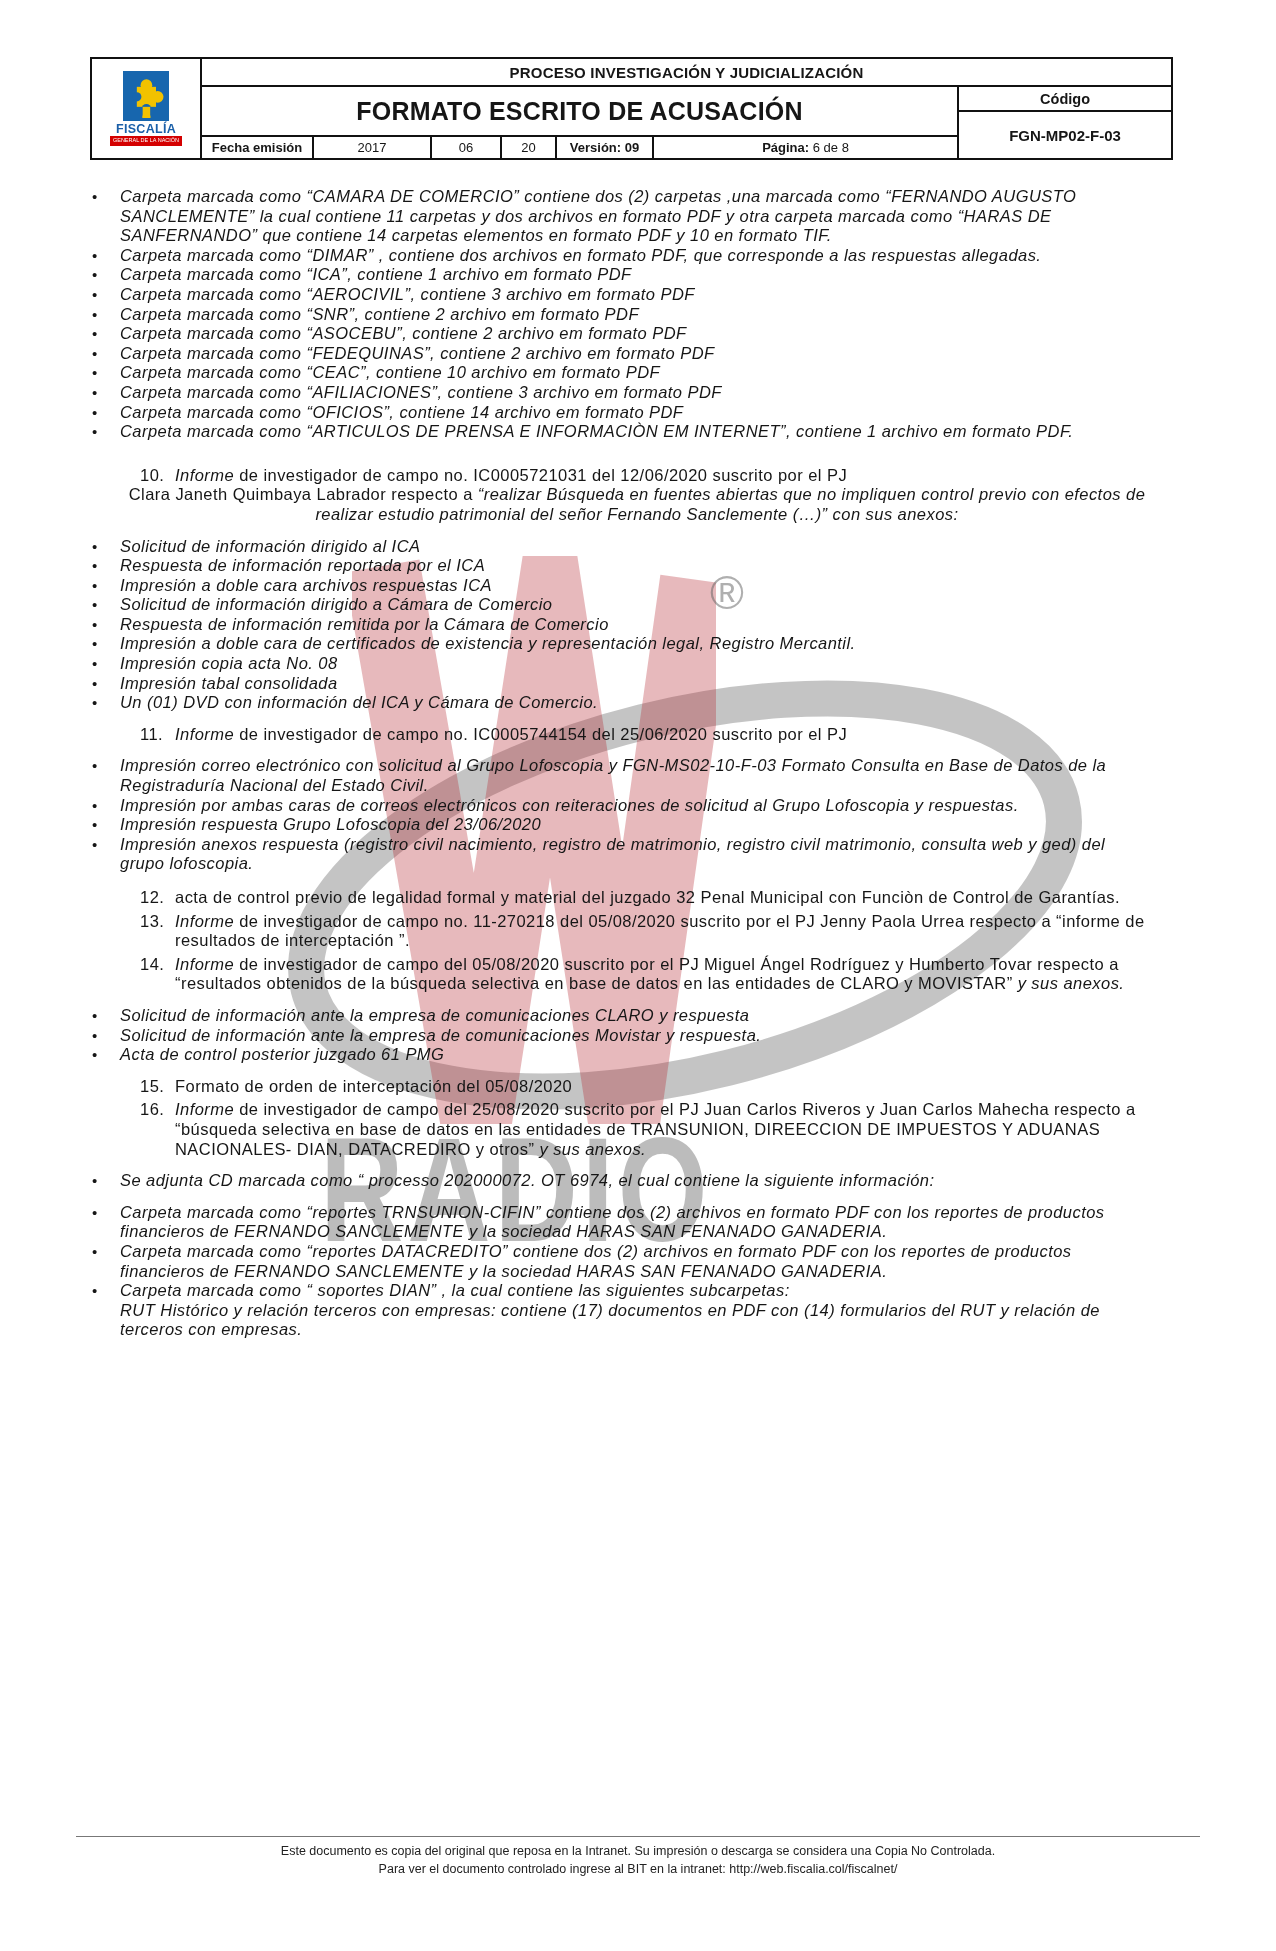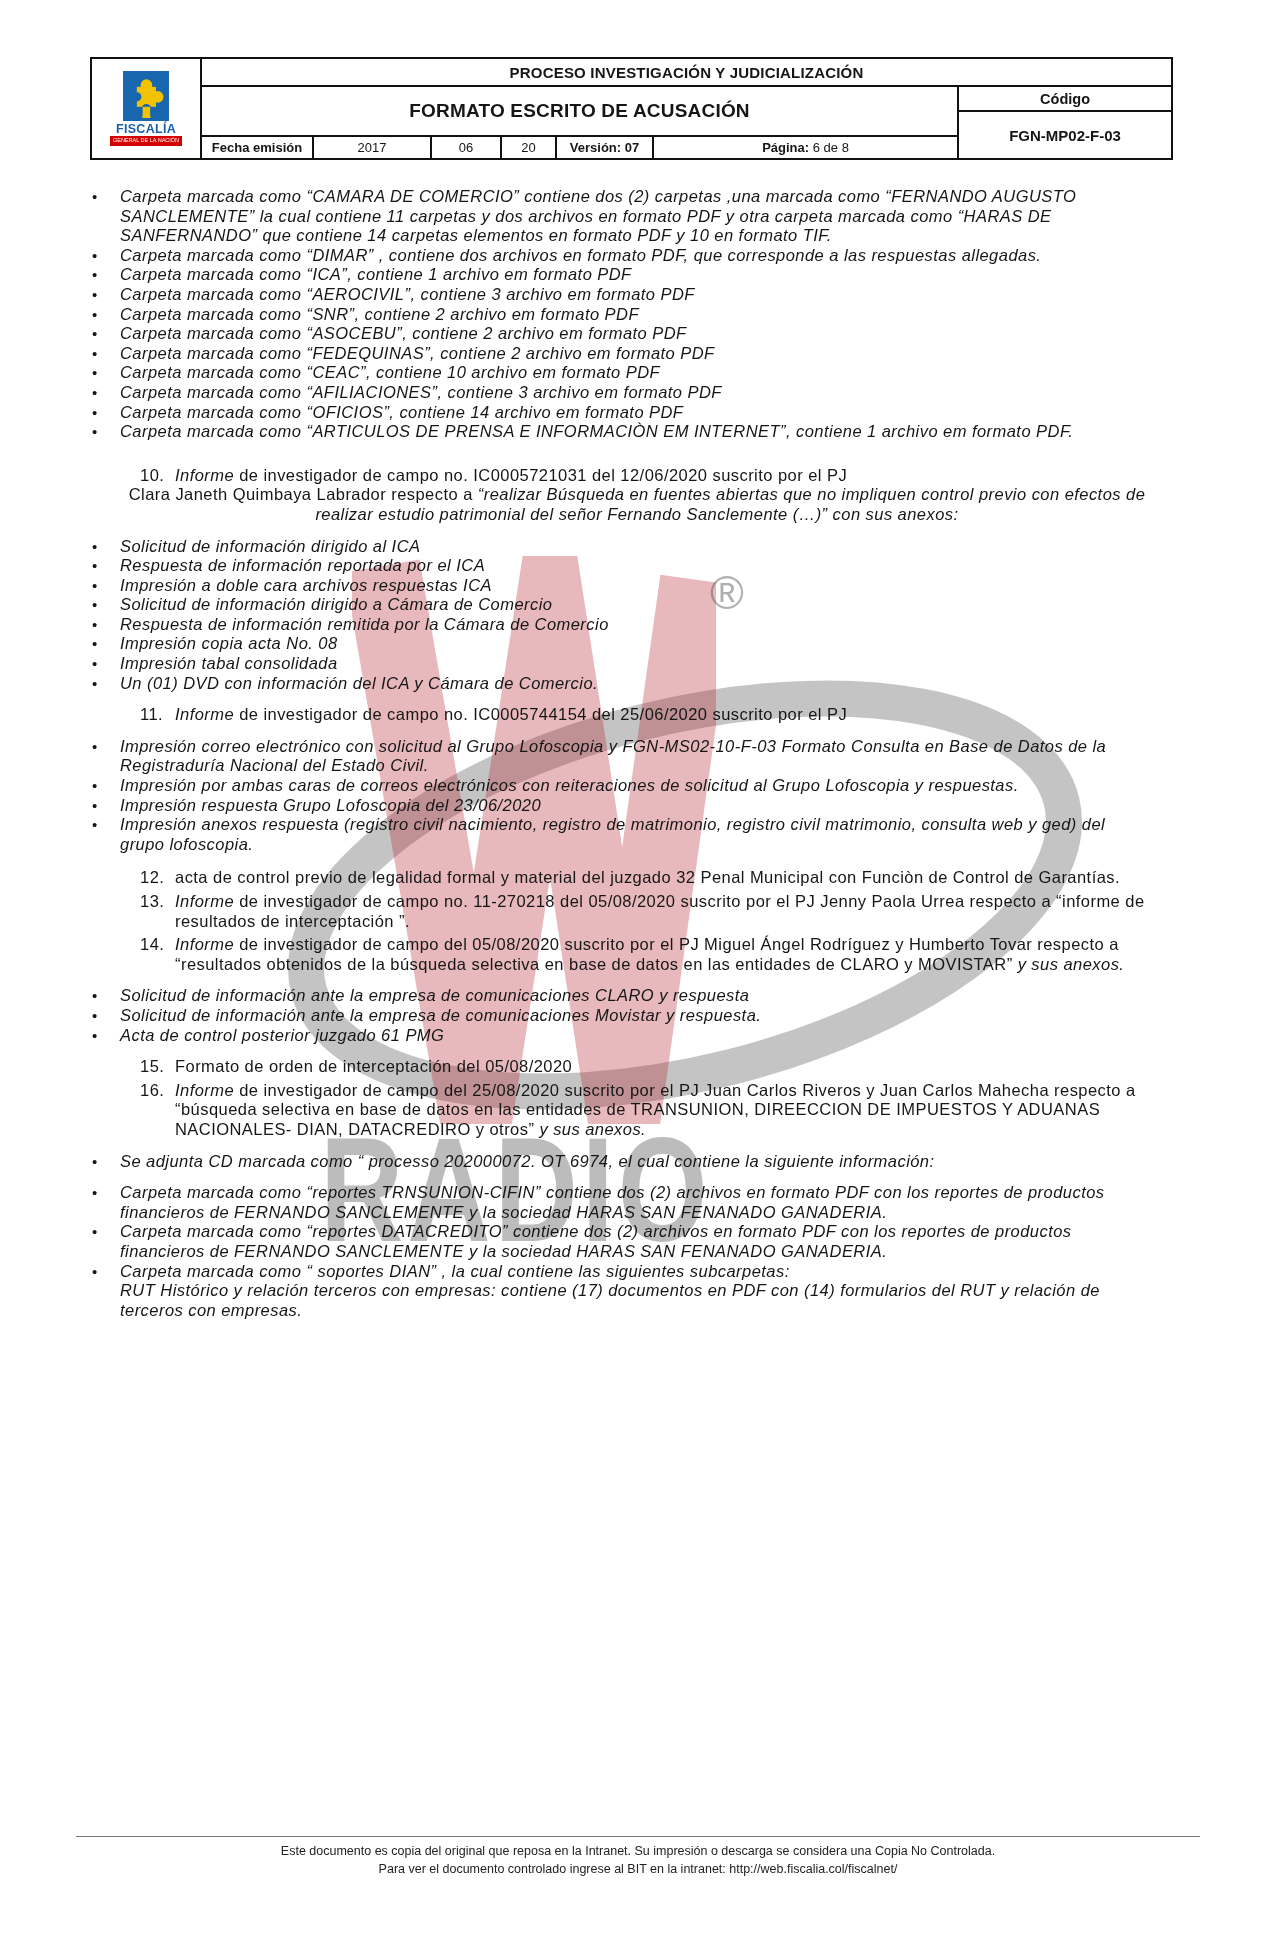--- a/index.html
+++ b/index.html
@@ -19,21 +19,21 @@
     color:rgba(95,95,95,.42);transform:scaleX(.78);transform-origin:0 0;white-space:nowrap;
   }
   
   .hdr{
     position:relative;z-index:1;margin:57px 0 0 90px;border-collapse:collapse;table-layout:fixed;
     width:1081px;
   }
   .hdr td{border:2px solid #111;padding:0;text-align:center;vertical-align:middle;overflow:hidden;}
   .hdr .r1{height:28px}.hdr .r2{height:25px}.hdr .r3{height:25px}.hdr .r4{height:23px}
   .proc-title{font-weight:bold;font-size:15px;letter-spacing:.2px;}
-  .form-title{font-weight:bold;font-size:19px;letter-spacing:.2px;}
+  .form-title{font-weight:bold;font-size:25px;letter-spacing:.2px;}
   .code-label{font-weight:bold;font-size:14.5px;}
   .code-value{font-weight:bold;font-size:15px;}
   .meta{font-size:13px;}
   .meta b{font-weight:bold;}
   .logo-cell{vertical-align:middle;}
   .logo-wrap{display:flex;flex-direction:column;align-items:center;justify-content:center;padding:3px 0;}
   .logo-box{width:46px;height:50px;background:#1766ae;display:flex;align-items:center;justify-content:center;}
   .logo-brand{color:#1a5fa8;font-weight:bold;font-size:12.5px;letter-spacing:.3px;margin-top:2px;line-height:1;}
   .logo-strip{background:#d40000;color:#fff;font-size:5.5px;line-height:1.4;padding:1px 3px;margin-top:1px;white-space:nowrap;}
   
@@ -112,21 +112,21 @@
     <td class="code-label">Código</td>
   </tr>
   <tr class="r3">
     <td rowspan="2" class="code-value">FGN-MP02-F-03</td>
   </tr>
   <tr class="r4">
     <td class="meta"><b>Fecha emisión</b></td>
     <td class="meta">2017</td>
     <td class="meta">06</td>
     <td class="meta">20</td>
-    <td class="meta"><b>Versión:</b>&nbsp;<b>07</b></td>
+    <td class="meta"><b>Versión:</b>&nbsp;<b>09</b></td>
     <td class="meta"><b>Página:</b>&nbsp;<span>6 de 8</span></td>
   </tr>
 </tbody>
   </table>
 
 <div class="content">
 
   <ul class="blist">
 
   <li>
@@ -180,20 +180,23 @@
         <div>Respuesta de información reportada por el ICA</div>
       </li>
       <li>
         <div>Impresión a doble cara archivos respuestas ICA</div>
       </li>
       <li>
         <div>Solicitud de información dirigido a Cámara de Comercio</div>
       </li>
       <li>
         <div>Respuesta de información remitida por la Cámara de Comercio</div>
+      </li>
+      <li>
+        <div>Impresión a doble cara de certificados de existencia y representación legal, Registro Mercantil.</div>
       </li>
       <li>
         <div>Impresión copia acta No. 08</div>
       </li>
       <li>
         <div>Impresión tabal consolidada</div>
       </li>
       <li>
         <div>Un (01) DVD con información del ICA y Cámara de Comercio.</div>
       </li>

